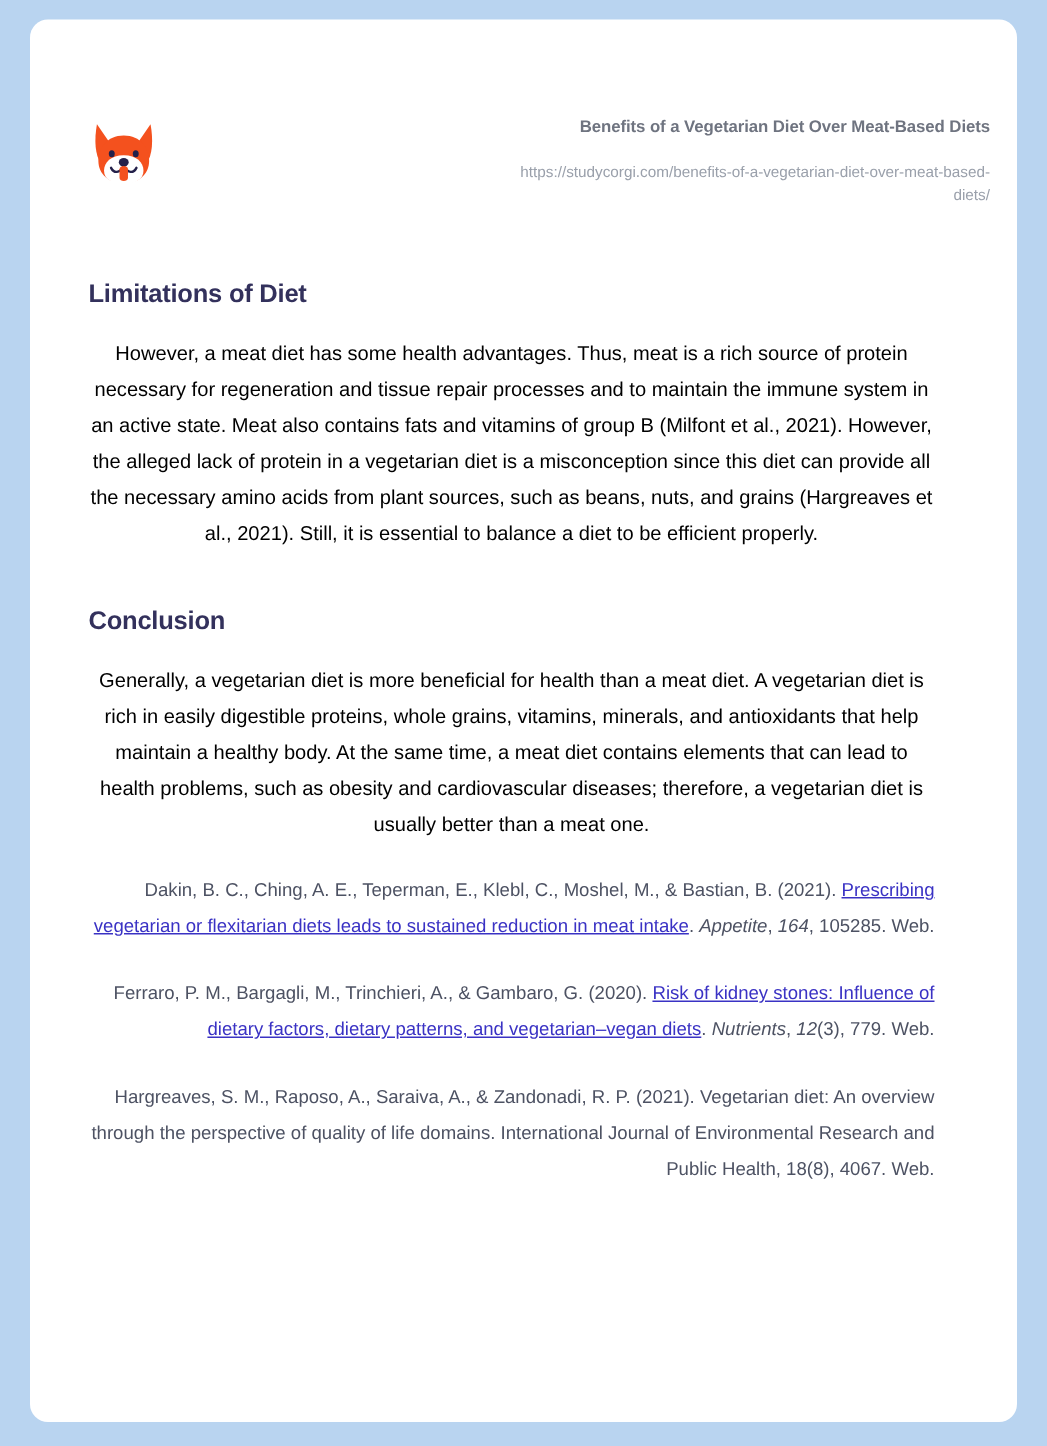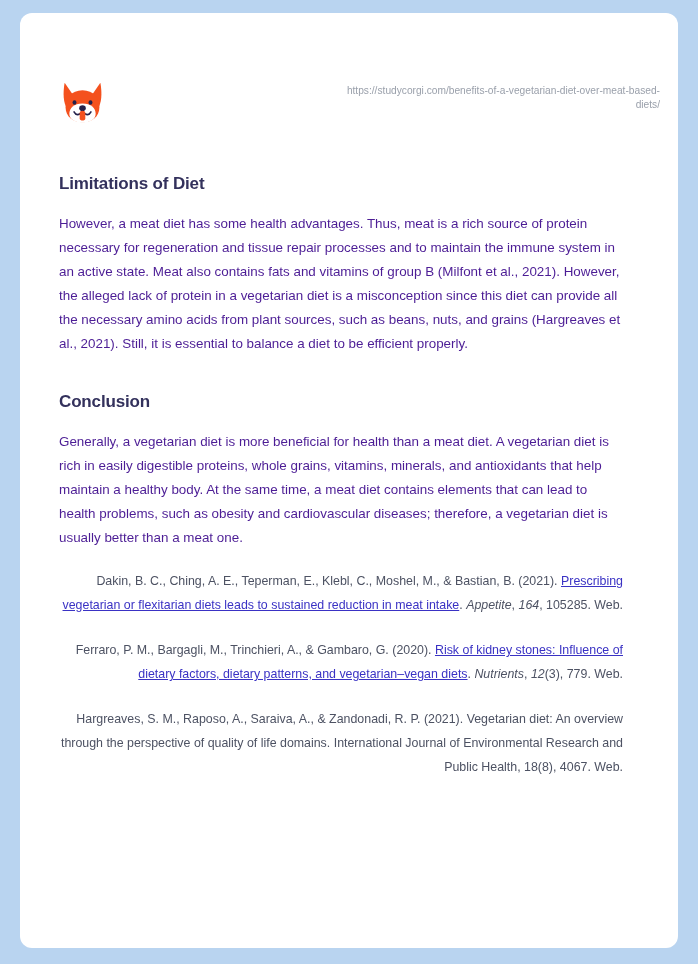--- a/index.html
+++ b/index.html
@@ -71,21 +71,21 @@
     font-size: 11.2px;
     font-weight: bold;
     color: #6f7480;
     line-height: 1.35;
     letter-spacing: -0.05px;
   }
   .doc-url {
     font-size: 10.2px;
     color: #9aa0ab;
     line-height: 1.42;
-    margin-top: 6px;
+    margin-top: 16px;
     word-break: break-word;
   }
 
   
   .content {
     padding: 0 55px 0 39px;
   }
   h2.section-heading {
     font-size: 17px;
     font-weight: bold;
@@ -95,24 +95,24 @@
   }
   h2.heading-limitations { margin-top: 48px; }
   h2.heading-conclusion  { margin-top: 36px; }
   h2.heading-references  {
     margin-top: 36px;
     font-size: 19px;
     letter-spacing: -0.2px;
   }
   p.body-text {
     font-size: 13.4px;
-    color: #4c1d95;
+    color: #000000;
     line-height: 24px;
     margin: 18px 0 0 0;
-    text-align: left;
+    text-align: center;
   }
   .references-list {
     margin-top: 19px;
   }
   p.reference-entry {
     font-size: 12.4px;
     color: #4d5263;
     line-height: 24px;
     margin: 0 0 21px 0;
     text-align: right;
@@ -149,20 +149,21 @@
         <ellipse cx="50" cy="62" rx="7" ry="6" fill="#24214a"></ellipse>
 
         <path d="M50 68 C44 78 36 78 32 70" stroke="#24214a" stroke-width="3.4" fill="none" stroke-linecap="round"></path>
         <path d="M50 68 C56 78 64 78 68 70" stroke="#24214a" stroke-width="3.4" fill="none" stroke-linecap="round"></path>
 
         <path d="M44 72 C44 66 56 66 56 72 L56 84 C56 90 44 90 44 84 Z" fill="#f4511e"></path>
       </svg>
     </div>
 
     <div class="doc-meta">
+      <div class="doc-title">Benefits of a Vegetarian Diet Over Meat-Based Diets</div>
       <div class="doc-url">https://studycorgi.com/benefits-of-a-vegetarian-diet-over-meat-based-diets/</div>
     </div>
 
   </div>
 
   <div class="content">
 
     <h2 class="section-heading heading-limitations">Limitations of Diet</h2>
     <p class="body-text">However, a meat diet has some health advantages. Thus, meat is a rich source of protein necessary for regeneration and tissue repair processes and to maintain the immune system in an active state. Meat also contains fats and vitamins of group B (Milfont et al., 2021). However, the alleged lack of protein in a vegetarian diet is a misconception since this diet can provide all the necessary amino acids from plant sources, such as beans, nuts, and grains (Hargreaves et al., 2021). Still, it is essential to balance a diet to be efficient properly.</p>
 

